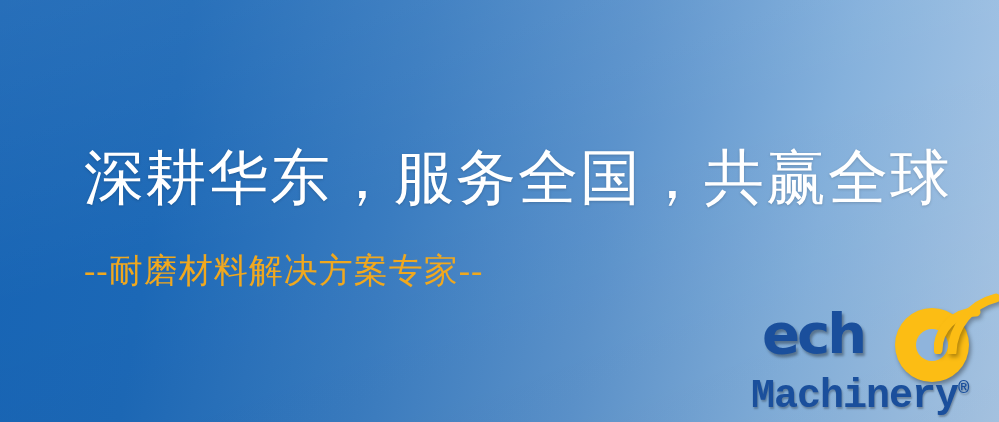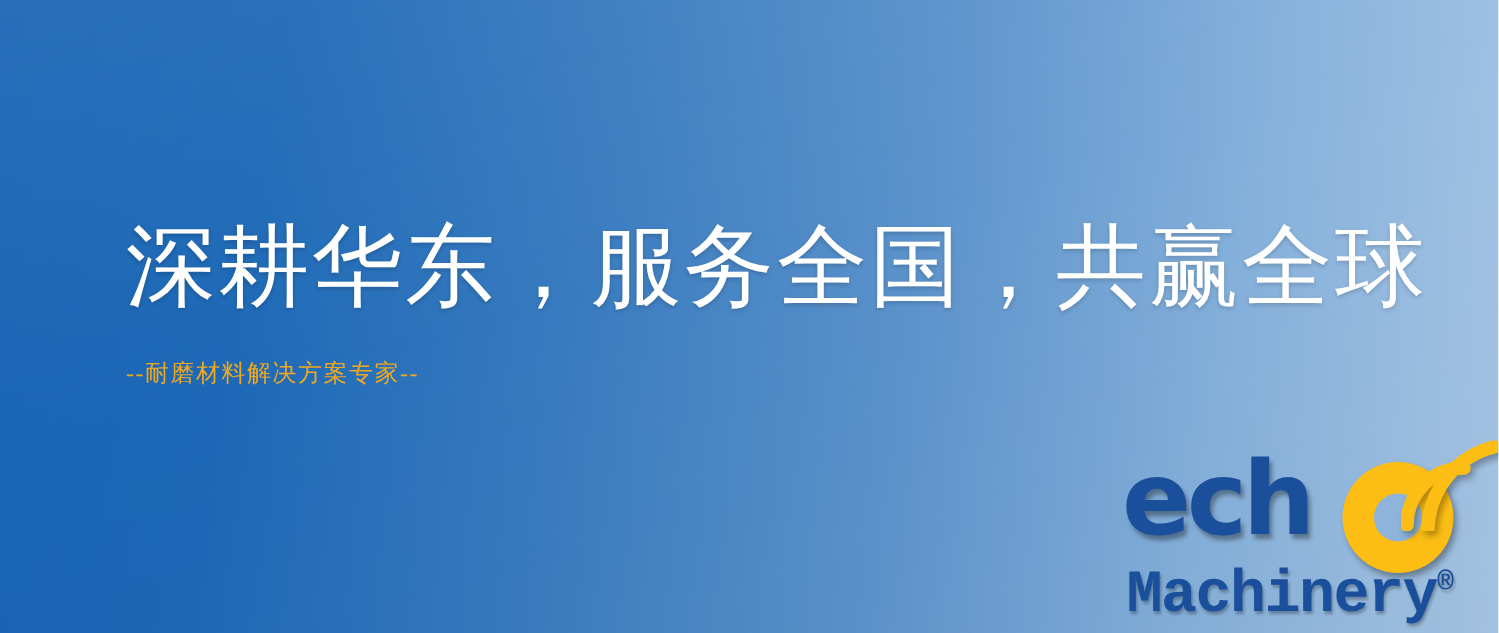--- a/index.html
+++ b/index.html
@@ -48,46 +48,46 @@
     font-family: "Liberation Serif", "DejaVu Serif", serif;
     font-size: 60px;
     line-height: 1.0;
     color: #ffffff;
     letter-spacing: 2px;
     white-space: nowrap;
     text-shadow: 0 1px 3px rgba(0,0,0,0.18);
   }
 
   .subline {
-    margin-top: 34px;
+    margin-top: 46px;
     font-family: "Liberation Serif", "DejaVu Serif", serif;
-    font-size: 16px;
+    font-size: 34px;
     line-height: 1.0;
     color: #f0a81e;
     letter-spacing: 1px;
     white-space: nowrap;
   }
 
   
   .logo {
     position: absolute;
     left: 748px;
     top: 294px;
     width: 251px;
     height: 128px;
     z-index: 3;
   }
 
   .logo-word {
     position: absolute;
-    left: 0;
+    left: 14px;
     top: 0;
     font-family: "DejaVu Sans", "Liberation Sans", sans-serif;
     font-weight: bold;
-    font-size: 68px;
+    font-size: 56px;
     line-height: 80px;
     letter-spacing: -3px;
     color: #1a4f9c;
     text-shadow: 2px 3px 3px rgba(0,0,0,0.35);
   }
 
   .logo-o {
     position: absolute;
     left: 147px;
     top: 14px;

